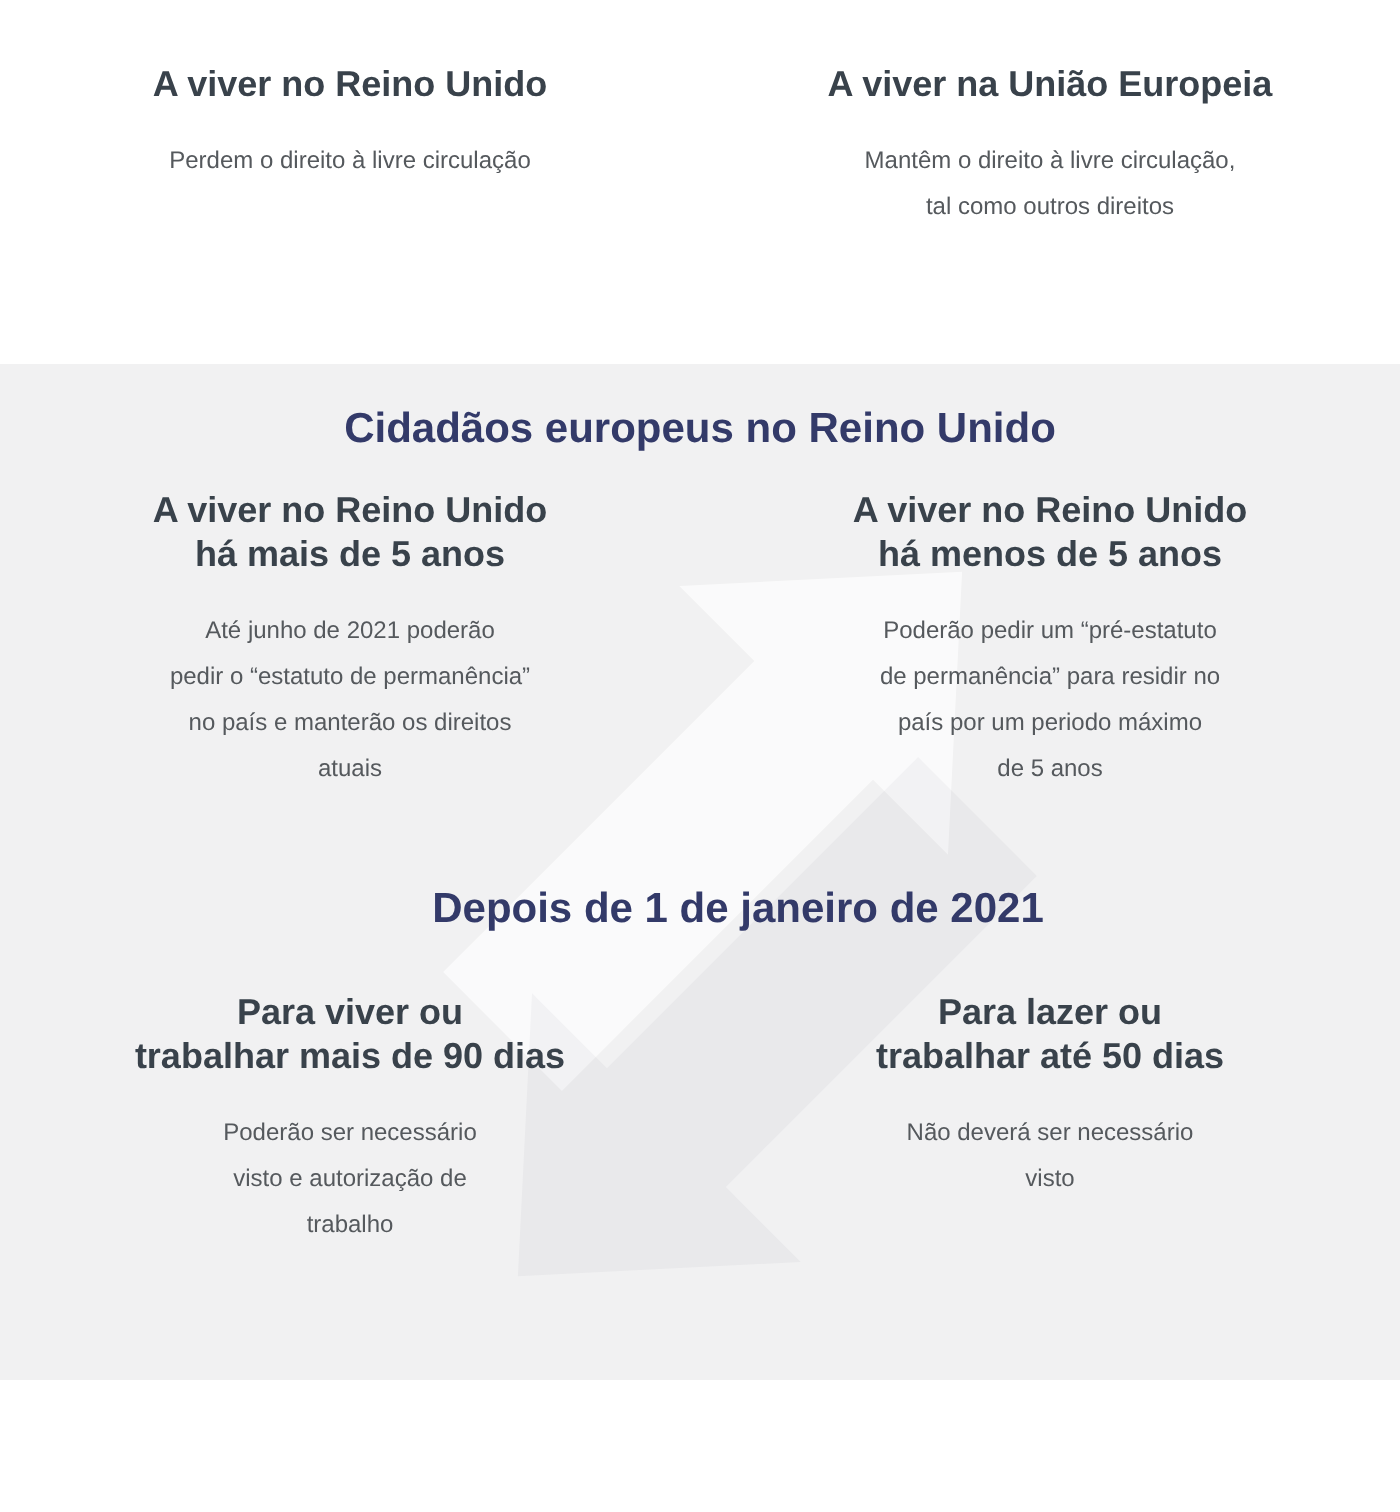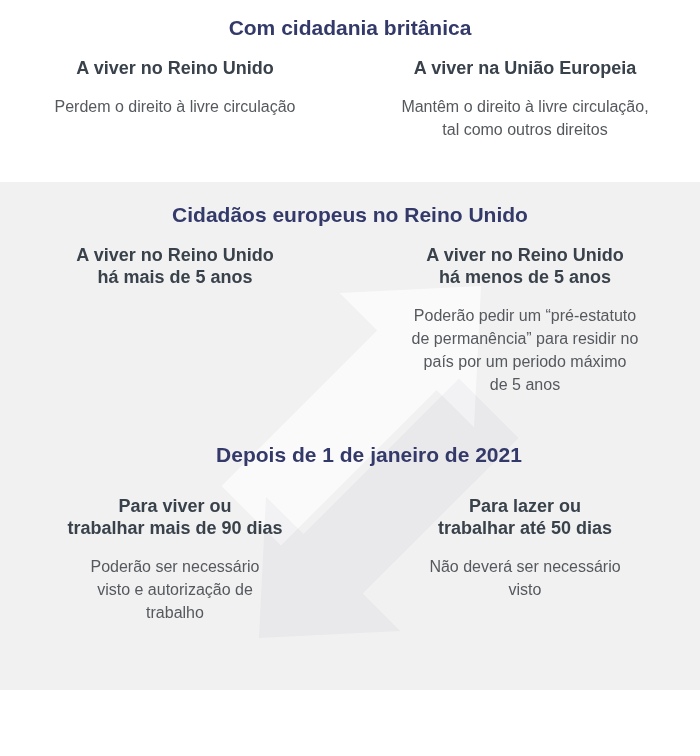--- a/index.html
+++ b/index.html
@@ -33,37 +33,36 @@
   }
   .cols{display:flex;position:relative;z-index:2;}
   .cols--first{margin-top:16px;}
   .cols--second{margin-top:27px;}
   .col{width:50%;padding:0 28px;box-sizing:border-box;}
   .col-title{
     font-size:18px;font-weight:bold;color:var(--column_title_color);
     line-height:22px;white-space:pre-line;margin:0;
   }
   .col-body{
-    font-size:16px;color:var(--body_text_color);
+    font-size:12px;color:var(--body_text_color);
     line-height:23px;white-space:pre-line;margin:16px 0 0 0;
   }
   .section-heading--second{margin-top:46px;padding-left:38px;}
   .watermark{
     position:absolute;left:140px;top:60px;width:460px;height:440px;
     z-index:1;pointer-events:none;
   }
 </style>
 </head>
 <body>
 
 <div class="page">
 
 
   <div class="section section--white">
-    <h2 class="section-heading">Com cidadania britânica</h2>
     <div class="cols cols--first">
       <div class="col">
         <p class="col-title">A viver no Reino Unido</p>
         <p class="col-body">Perdem o direito à livre circulação</p>
       </div>
       <div class="col">
         <p class="col-title">A viver na União Europeia</p>
         <p class="col-body">Mantêm o direito à livre circulação,
 tal como outros direitos</p>
       </div>
@@ -79,20 +78,24 @@
       <g transform="translate(225,290) rotate(225)">
         <path d="M0,-150 L95,-45 L42,-45 L42,175 L-42,175 L-42,-45 L-95,-45 Z" fill="rgba(60,62,90,0.045)"></path>
       </g>
     </svg>
 
     <h2 class="section-heading">Cidadãos europeus no Reino Unido</h2>
     <div class="cols cols--first">
       <div class="col">
         <p class="col-title">A viver no Reino Unido
 há mais de 5 anos</p>
+        <p class="col-body">Até junho de 2021 poderão
+pedir o “estatuto de permanência”
+no país e manterão os direitos
+atuais</p>
       </div>
       <div class="col">
         <p class="col-title">A viver no Reino Unido
 há menos de 5 anos</p>
         <p class="col-body">Poderão pedir um “pré-estatuto
 de permanência” para residir no
 país por um periodo máximo
 de 5 anos</p>
       </div>
     </div>

